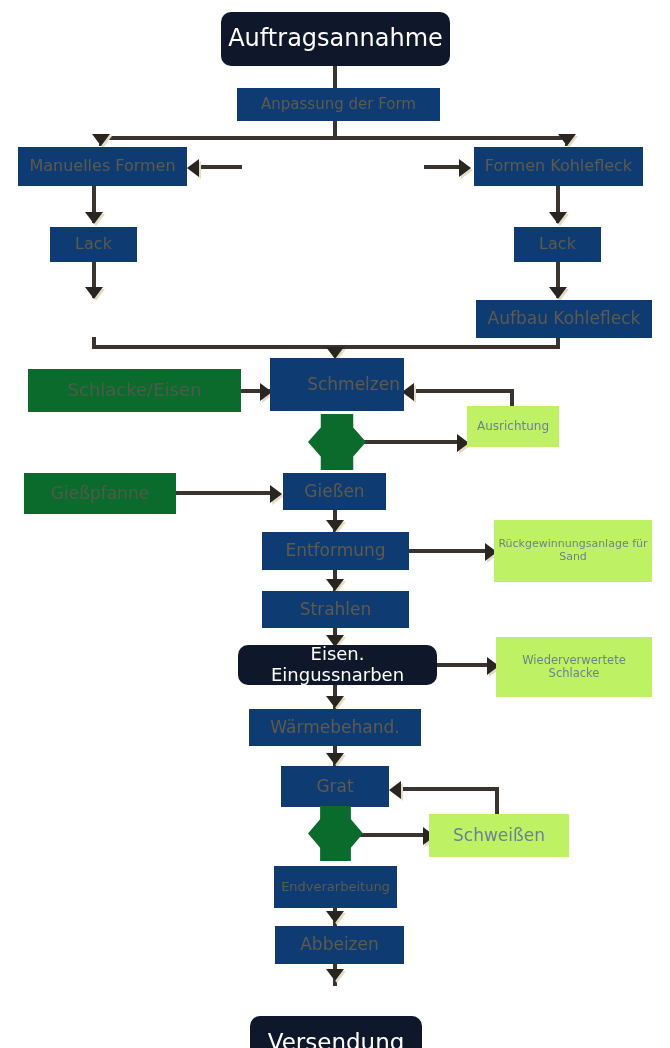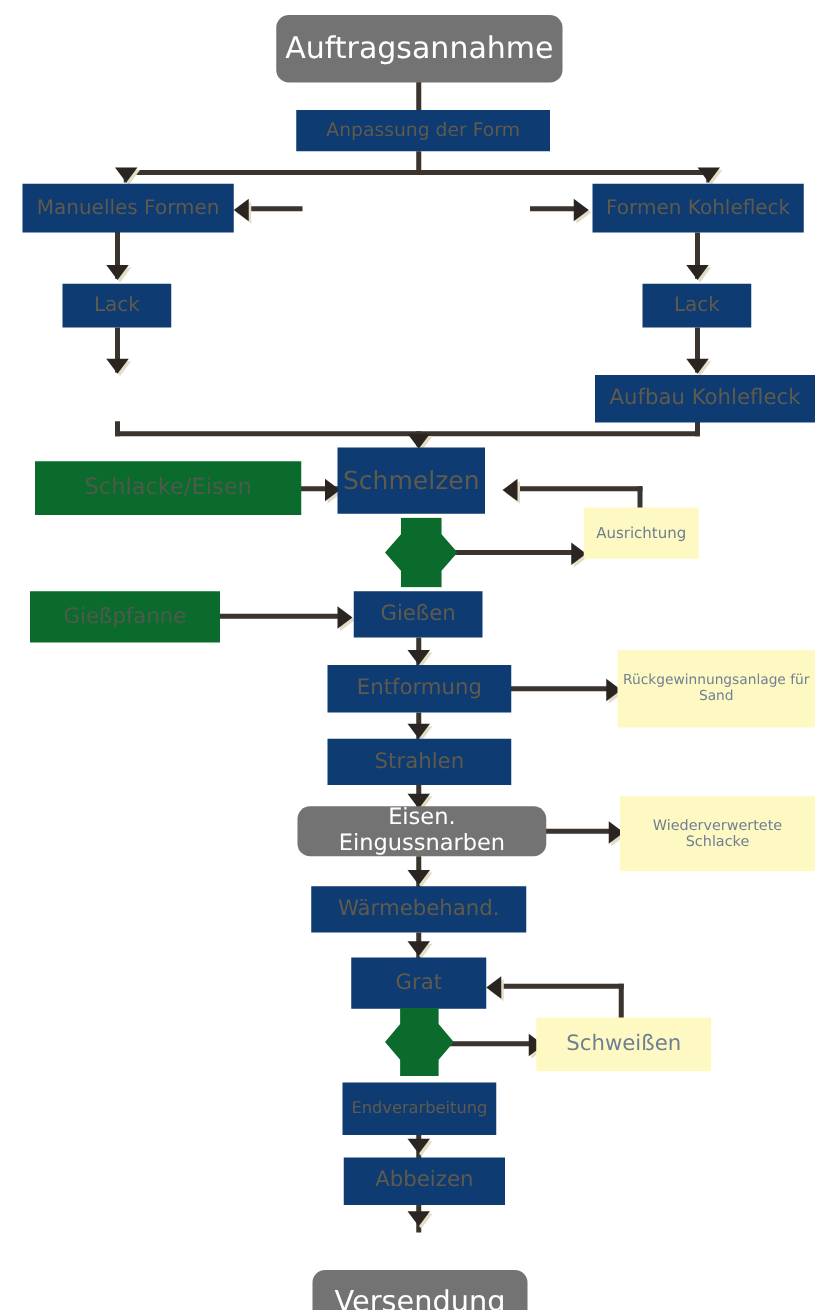--- a/index.html
+++ b/index.html
@@ -9,25 +9,25 @@
   #chart{position:absolute;left:0;top:0;width:670px;height:1048px;}
 
   .node{position:absolute;box-sizing:border-box;display:flex;
         align-items:center;justify-content:center;text-align:center;
         line-height:1.15;z-index:3;}
   .node span{display:block;width:100%;padding:0 4px;}
 
   
   .proc{background:#0d3b72;color:#5f5a4c;}
   
-  .term{background:#737373;color:#ffffff;border-radius:10px;}
+  .term{background:#0f172a;color:#ffffff;border-radius:10px;}
   
   .mat{background:#0a6b2d;color:#4f5a4b;}
   
-  .waste{background:#fef9c3;color:#6f7f92;}
+  .waste{background:#bef264;color:#6f7f92;}
 
   
   .hex{position:absolute;background:#0a6b2d;z-index:3;
        clip-path:polygon(22% 0%,78% 0%,78% 24%,100% 50%,78% 76%,78% 100%,22% 100%,22% 76%,0% 50%,22% 24%);}
 
   
   .ln{position:absolute;background:#3a332e;z-index:1;}
   .lnv{width:4px;}
   .lnh{height:4px;}
 
@@ -185,21 +185,21 @@
 
 
   <div class="node proc" style="left:476px;top:300px;width:176px;height:38px;font-size:17px;">
     <span>Aufbau Kohlefleck</span>
   </div>
 
   <div class="node mat" style="left:28px;top:369px;width:213px;height:43px;font-size:18px;">
     <span>Schlacke/Eisen</span>
   </div>
 
-  <div class="node proc" style="left:270px;top:358px;width:118px;height:53px;font-size:20px;">
+  <div class="node proc" style="left:270px;top:358px;width:134px;height:53px;font-size:17px;text-align:right;">
     <span>Schmelzen</span>
   </div>
 
   <div class="hex" style="left:308px;top:414px;width:58px;height:56px;"></div>
 
   <div class="node waste" style="left:467px;top:406px;width:92px;height:41px;font-size:12px;">
     <span>Ausrichtung</span>
   </div>
 
   <div class="node mat" style="left:24px;top:473px;width:152px;height:41px;font-size:17px;">

